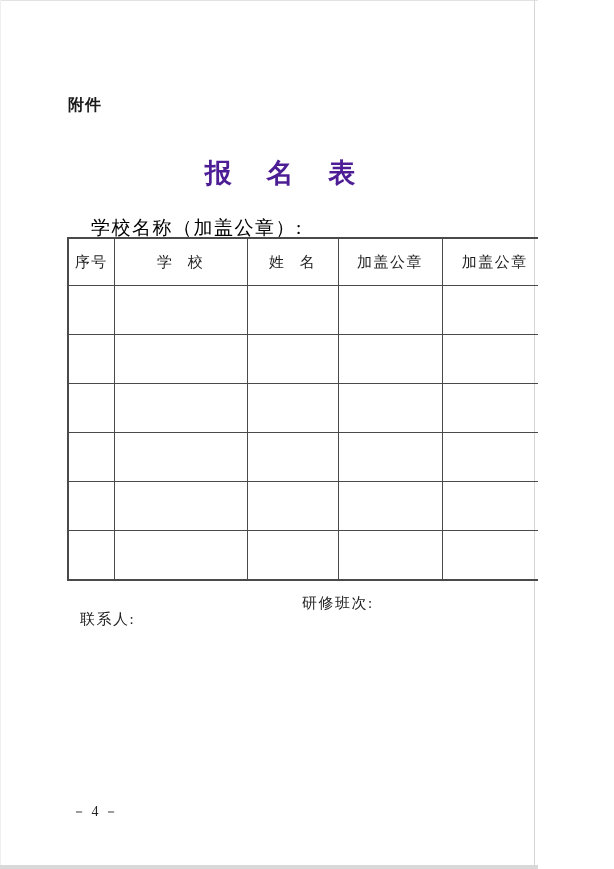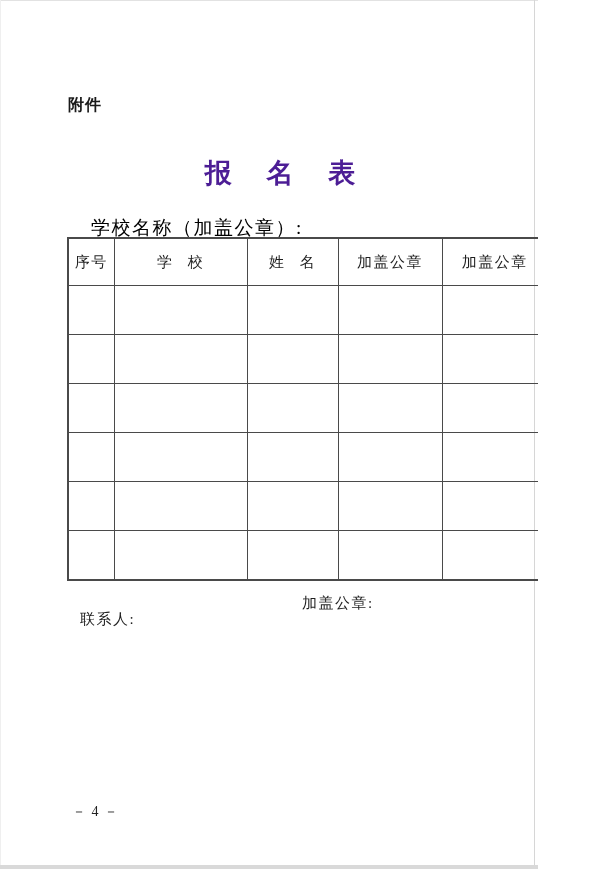--- a/index.html
+++ b/index.html
@@ -195,16 +195,16 @@
           <td></td>
           <td></td>
           <td></td>
           <td></td>
         </tr>
       </tbody>
   </table>
 
   <span class="contact-person">联系人:</span>
 
-  <span class="contact-phone">加盖公章:</span>
+  <span class="contact-phone">研修班次:</span>
 
   <div class="page-number">－ 4 －</div>
 </div>
 
 </body></html>

